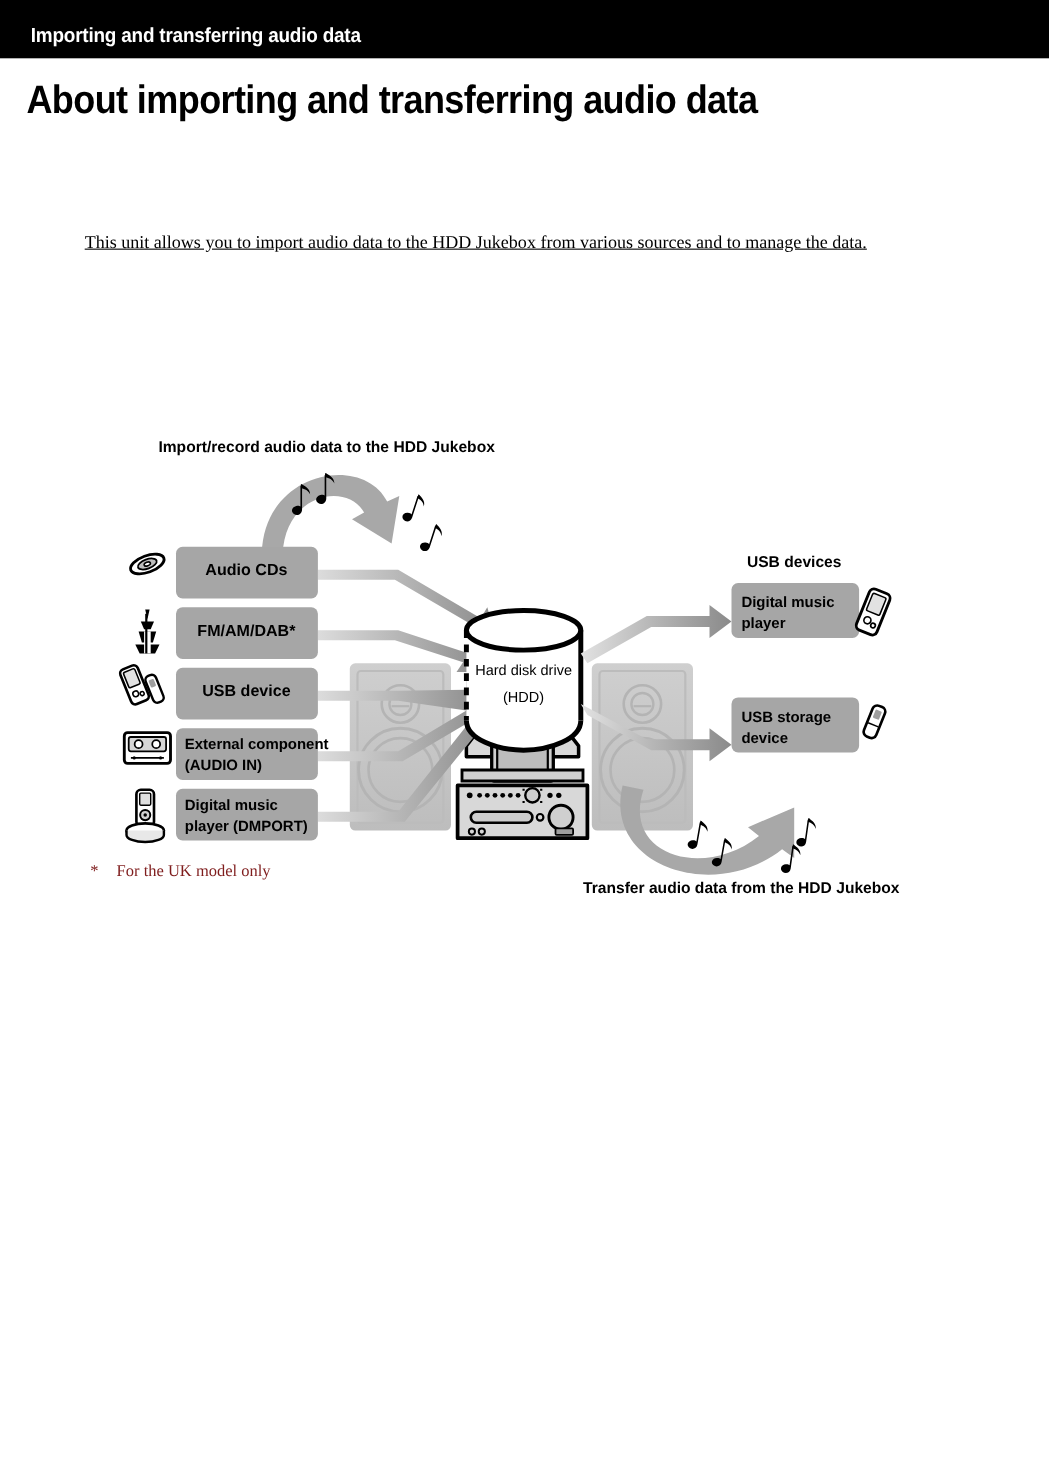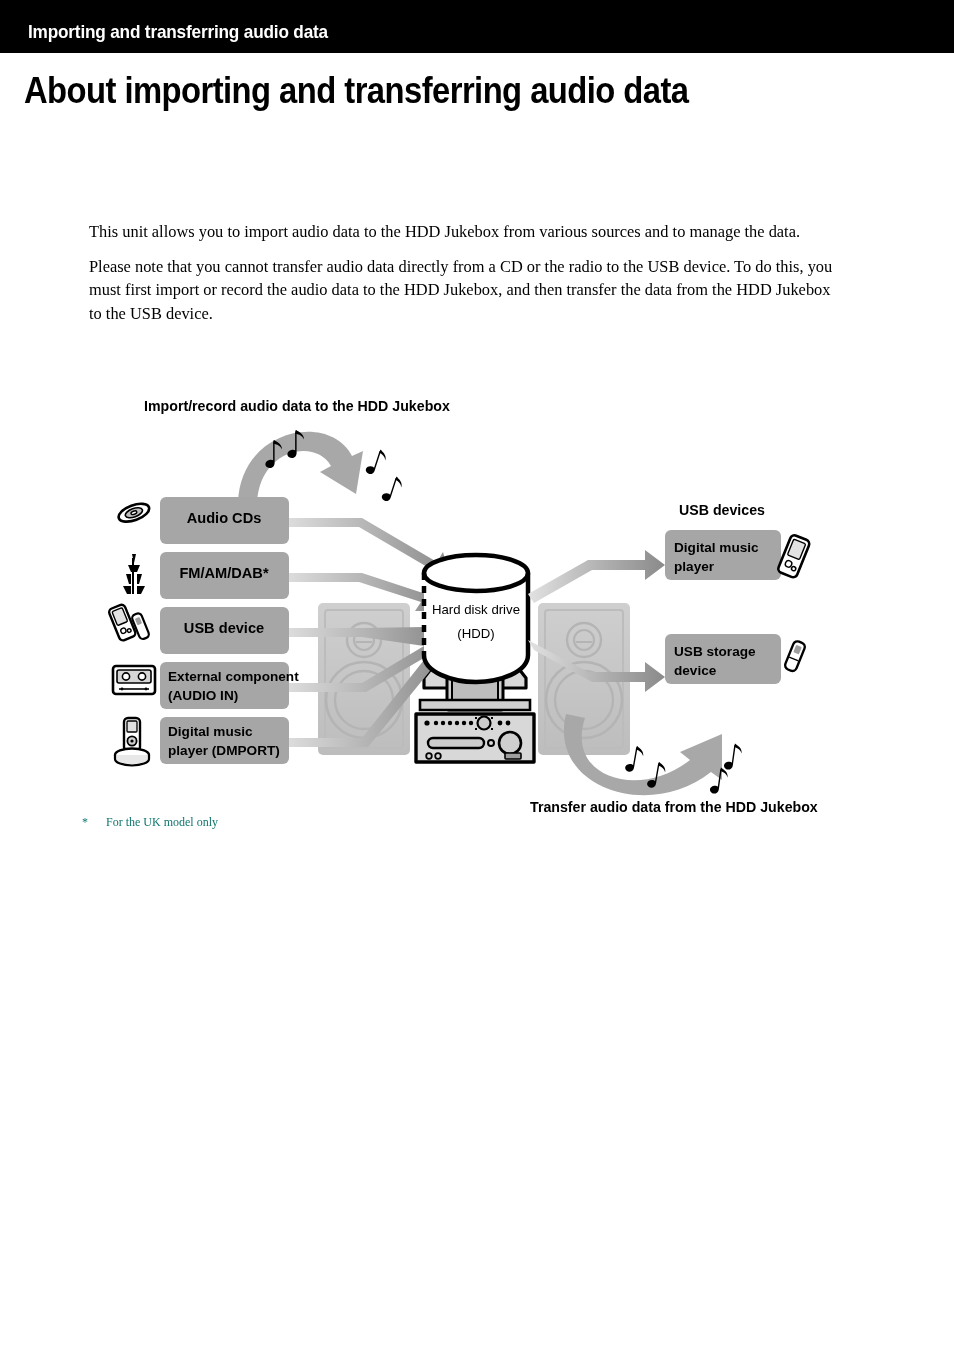--- a/index.html
+++ b/index.html
@@ -61,30 +61,30 @@
     position: absolute;
     left: 77px;
     top: 208px;
     width: 780px;
     font-family: "Liberation Serif", serif;
     font-size: 16.4px;
     line-height: 23.2px;
     color: #000000;
     text-align: left;
   }
-  .intro p { margin: 12px; }
+  .intro p { margin: 0; text-decoration: underline; }
 
   
   .footnote {
     position: absolute;
     left: 82px;
-    top: 815px;
+    top: 784px;
     font-family: "Liberation Serif", serif;
-    font-size: 12px;
-    color: #0f766e;
+    font-size: 15px;
+    color: #7f1d1d;
     white-space: nowrap;
   }
   .footnote .mark {
     display: inline-block;
     width: 24px;
   }
 
   
   .page-number {
     position: absolute;
@@ -143,21 +143,20 @@
 
 <div class="page">
 
   <div class="header-bar"></div>
   <div class="header-title">Importing and transferring audio data</div>
 
   <div class="page-title">About importing and transferring audio data</div>
 
   <div class="intro">
     <p>This unit allows you to import audio data to the HDD Jukebox from various sources and to manage the data.</p>
-    <p>Please note that you cannot transfer audio data directly from a CD or the radio to the USB device. To do this, you must first import or record the audio data to the HDD Jukebox, and then transfer the data from the HDD Jukebox to the USB device.</p>
   </div>
 
   <div class="diagram">
     <svg width="954" height="440" viewBox="0 0 954 440" xmlns="http://www.w3.org/2000/svg">
       <defs>
         <linearGradient id="arrGradR" x1="0" y1="0" x2="1" y2="0">
           <stop offset="0%" stop-color="#dcdcdc"></stop>
           <stop offset="55%" stop-color="#b0b0b0"></stop>
           <stop offset="100%" stop-color="#8a8a8a"></stop>
         </linearGradient>

